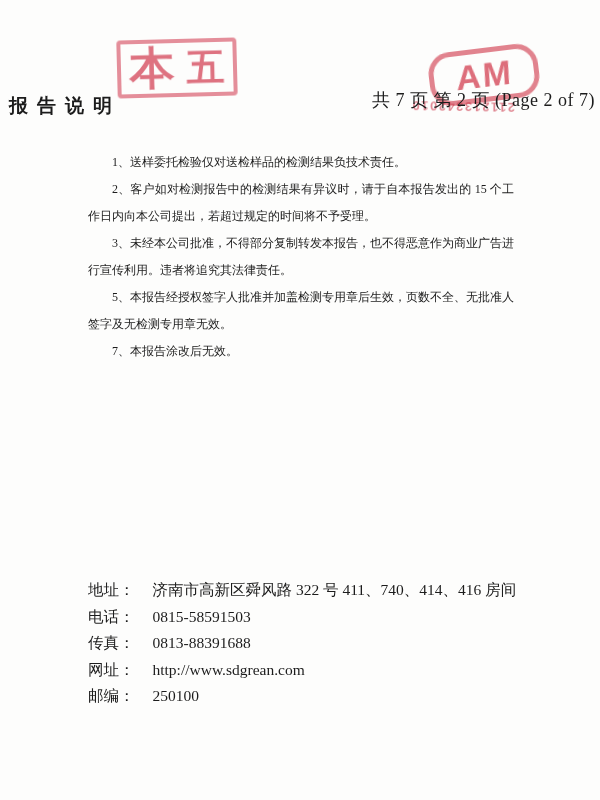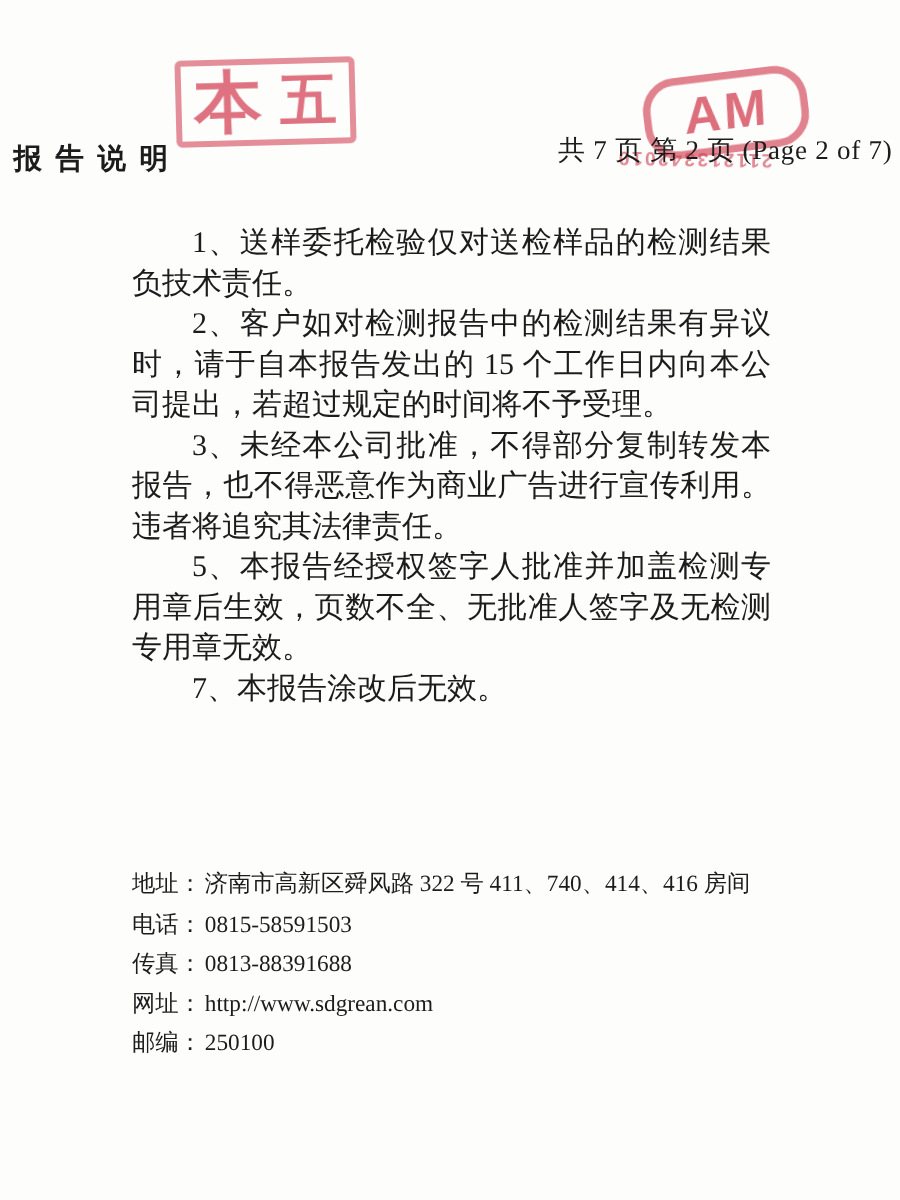--- a/index.html
+++ b/index.html
@@ -69,32 +69,32 @@
     position:absolute;left:0;top:93px;width:100%;
     text-align:left;
     font-size:19px;font-weight:bold;
     letter-spacing:9px;text-indent:9px;
     z-index:3;
   }
 
   
   .notes{
     position:absolute;left:88px;top:149px;width:426px;
-    font-size:20px;line-height:27px;
+    font-size:12px;line-height:27px;
     text-align:justify;
   }
   .notes p{margin:0;text-indent:2em;}
 
   
   .footer{
     position:absolute;left:88px;top:577px;
     font-size:15.5px;line-height:26.5px;
   }
   .footer .row{white-space:nowrap;}
-  .footer .label{margin-right:2px;}
+  .footer .label{margin-right:18px;}
 </style>
 </head>
 <body>
 
 <div class="page">
 
   <div class="copy-seal">
     <span class="c1">本</span>
     <span class="c2">五</span>
   </div>

